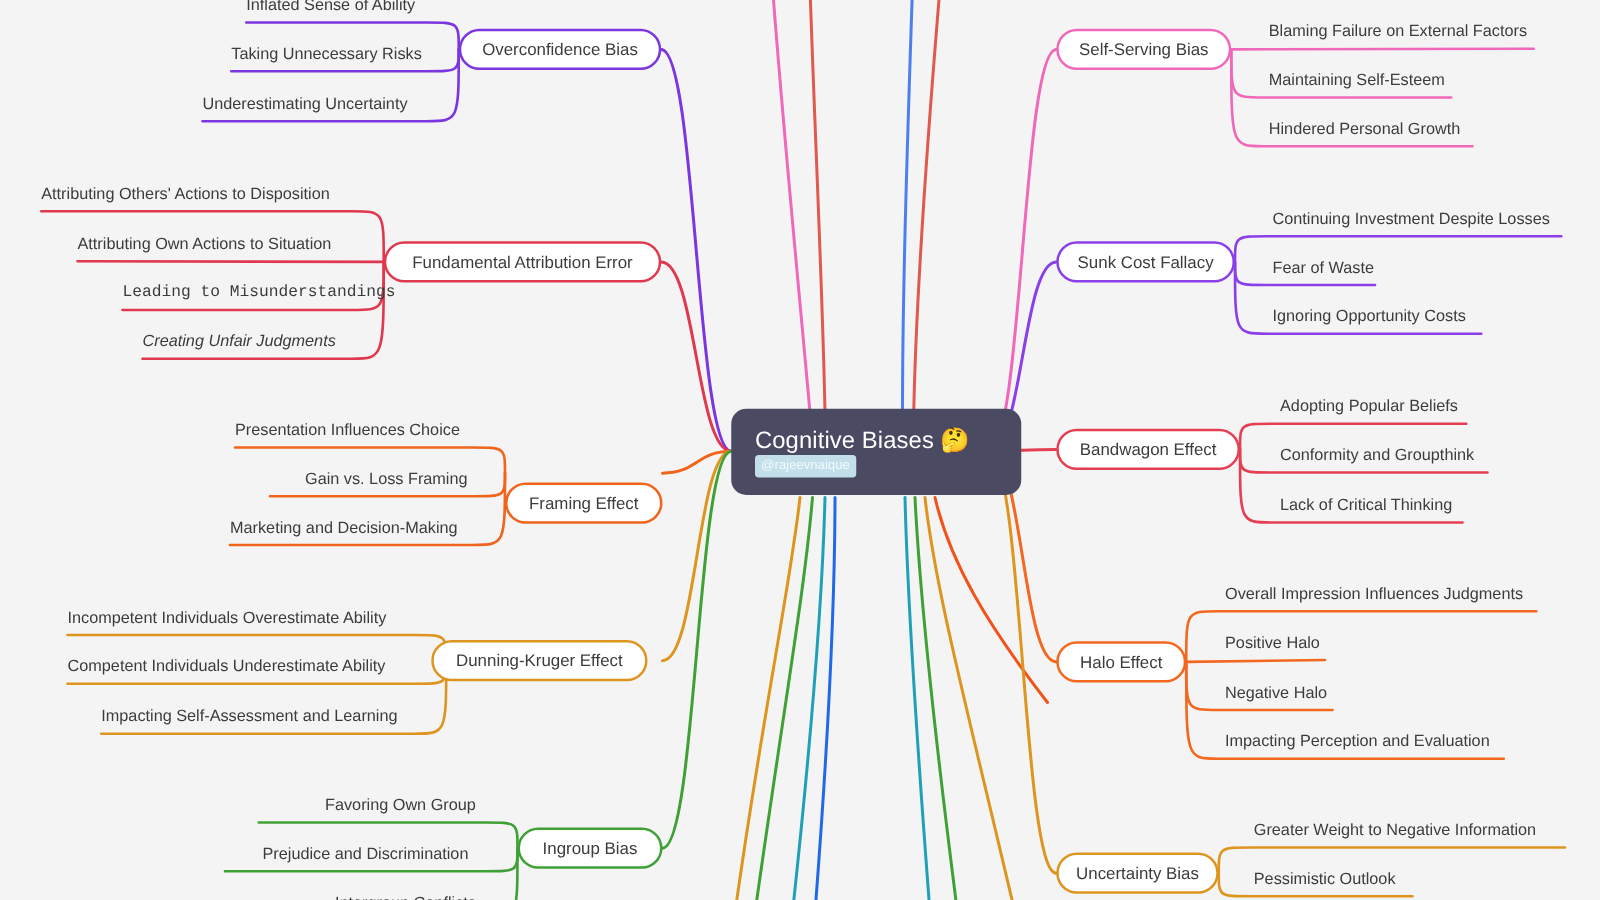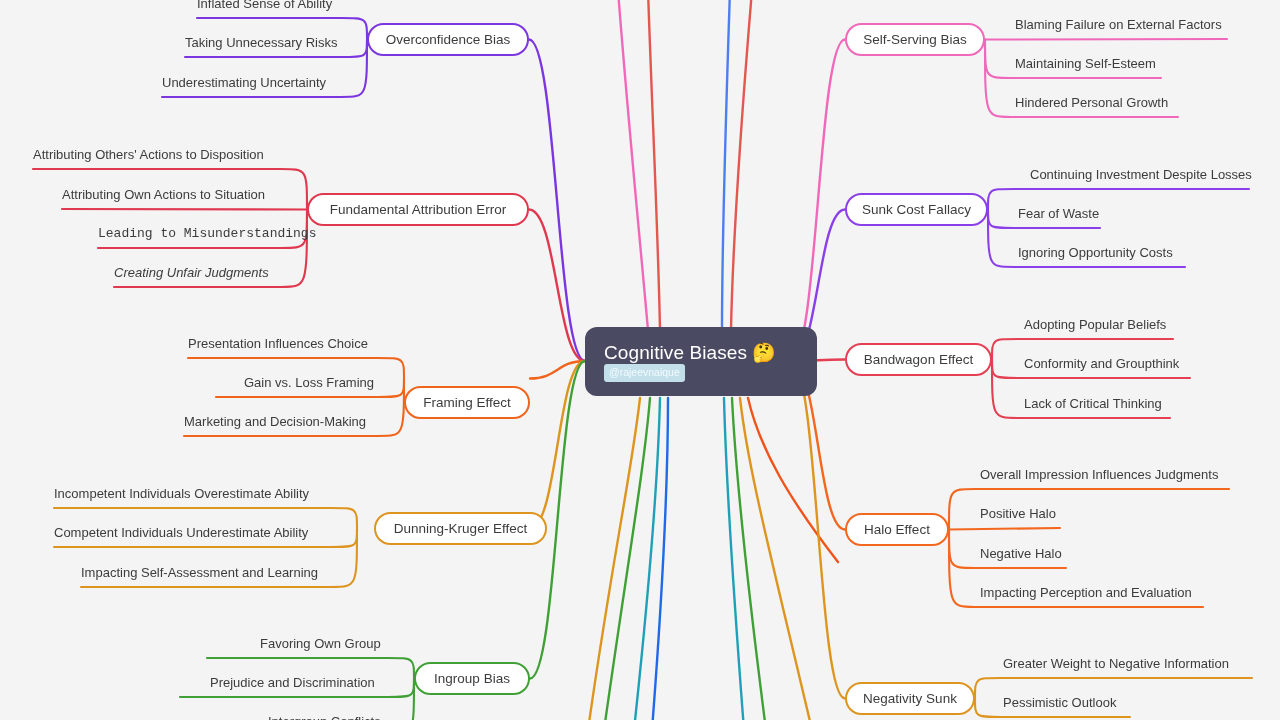--- a/index.html
+++ b/index.html
@@ -152,40 +152,40 @@
   <div id="nodes">
       <div class="branch-node" style="left: 367px; top: 23px; width: 162px; border-color: rgb(123, 54, 224);">
         <span>Overconfidence Bias</span>
       </div>
       <div class="branch-node" style="left: 307px; top: 193px; width: 222px; border-color: rgb(224, 57, 79);">
         <span>Fundamental Attribution Error</span>
       </div>
       <div class="branch-node" style="left: 404px; top: 362px; width: 126px; border-color: rgb(240, 100, 27); margin-top: 24px;">
         <span>Framing Effect</span>
       </div>
-      <div class="branch-node" style="left: 374px; top: 512px; width: 173px; border-color: rgb(221, 149, 32);">
+      <div class="branch-node" style="left: 345px; top: 512px; width: 173px; border-color: rgb(221, 149, 32);">
         <span>Dunning-Kruger Effect</span>
       </div>
       <div class="branch-node" style="left: 414px; top: 662px; width: 116px; border-color: rgb(63, 160, 53);">
         <span>Ingroup Bias</span>
       </div>
       <div class="branch-node" style="left: 845px; top: 23px; width: 140px; border-color: rgb(240, 104, 186);">
         <span>Self-Serving Bias</span>
       </div>
       <div class="branch-node" style="left: 845px; top: 193px; width: 143px; border-color: rgb(139, 63, 232);">
         <span>Sunk Cost Fallacy</span>
       </div>
       <div class="branch-node" style="left: 845px; top: 343px; width: 147px; border-color: rgb(228, 63, 82);">
         <span>Bandwagon Effect</span>
       </div>
       <div class="branch-node" style="left: 845px; top: 513px; width: 104px; border-color: rgb(243, 103, 31);">
         <span>Halo Effect</span>
       </div>
       <div class="branch-node" style="left: 845px; top: 682px; width: 130px; border-color: rgb(221, 149, 32);">
-        <span>Negativity Sunk</span>
+        <span>Uncertainty Bias</span>
       </div>
     </div>
   <div id="leaves">
       <div class="leaf left" style="left: 197px; top: -4px;"><span>Inflated Sense of Ability</span></div>
       <div class="leaf left" style="left: 185px; top: 35px;"><span>Taking Unnecessary Risks</span></div>
       <div class="leaf left" style="left: 162px; top: 75px;"><span>Underestimating Uncertainty</span></div>
       <div class="leaf left" style="left: 33px; top: 147px;"><span>Attributing Others' Actions to Disposition</span></div>
       <div class="leaf left" style="left: 62px; top: 187px;"><span>Attributing Own Actions to Situation</span></div>
       <div class="leaf left" style="left: 98px; top: 226px; font-family: Liberation Mono, monospace;"><span>Leading to Misunderstandings</span></div>
       <div class="leaf left" style="left: 114px; top: 265px; font-style: italic;"><span>Creating Unfair Judgments</span></div>
@@ -194,21 +194,21 @@
       <div class="leaf left" style="left: 184px; top: 414px;"><span>Marketing and Decision-Making</span></div>
       <div class="leaf left" style="left: 54px; top: 486px;"><span>Incompetent Individuals Overestimate Ability</span></div>
       <div class="leaf left" style="left: 54px; top: 525px;"><span>Competent Individuals Underestimate Ability</span></div>
       <div class="leaf left" style="left: 81px; top: 565px;"><span>Impacting Self-Assessment and Learning</span></div>
       <div class="leaf left" style="left: 260px; top: 636px;"><span>Favoring Own Group</span></div>
       <div class="leaf left" style="left: 210px; top: 675px;"><span>Prejudice and Discrimination</span></div>
       <div class="leaf left" style="left: 268px; top: 714px;"><span>Intergroup Conflicts</span></div>
       <div class="leaf right" style="left: 1015px; top: 17px;"><span>Blaming Failure on External Factors</span></div>
       <div class="leaf right" style="left: 1015px; top: 56px;"><span>Maintaining Self-Esteem</span></div>
       <div class="leaf right" style="left: 1015px; top: 95px;"><span>Hindered Personal Growth</span></div>
-      <div class="leaf right" style="left: 1018px; top: 167px; margin-left: 12px;"><span>Continuing Investment Despite Losses</span></div>
+      <div class="leaf right" style="left: 1018px; top: 167px;"><span>Continuing Investment Despite Losses</span></div>
       <div class="leaf right" style="left: 1018px; top: 206px;"><span>Fear of Waste</span></div>
       <div class="leaf right" style="left: 1018px; top: 245px;"><span>Ignoring Opportunity Costs</span></div>
       <div class="leaf right" style="left: 1024px; top: 317px;"><span>Adopting Popular Beliefs</span></div>
       <div class="leaf right" style="left: 1024px; top: 356px;"><span>Conformity and Groupthink</span></div>
       <div class="leaf right" style="left: 1024px; top: 396px;"><span>Lack of Critical Thinking</span></div>
       <div class="leaf right" style="left: 980px; top: 467px;"><span>Overall Impression Influences Judgments</span></div>
       <div class="leaf right" style="left: 980px; top: 506px;"><span>Positive Halo</span></div>
       <div class="leaf right" style="left: 980px; top: 546px;"><span>Negative Halo</span></div>
       <div class="leaf right" style="left: 980px; top: 585px;"><span>Impacting Perception and Evaluation</span></div>
       <div class="leaf right" style="left: 1003px; top: 656px;"><span>Greater Weight to Negative Information</span></div>

